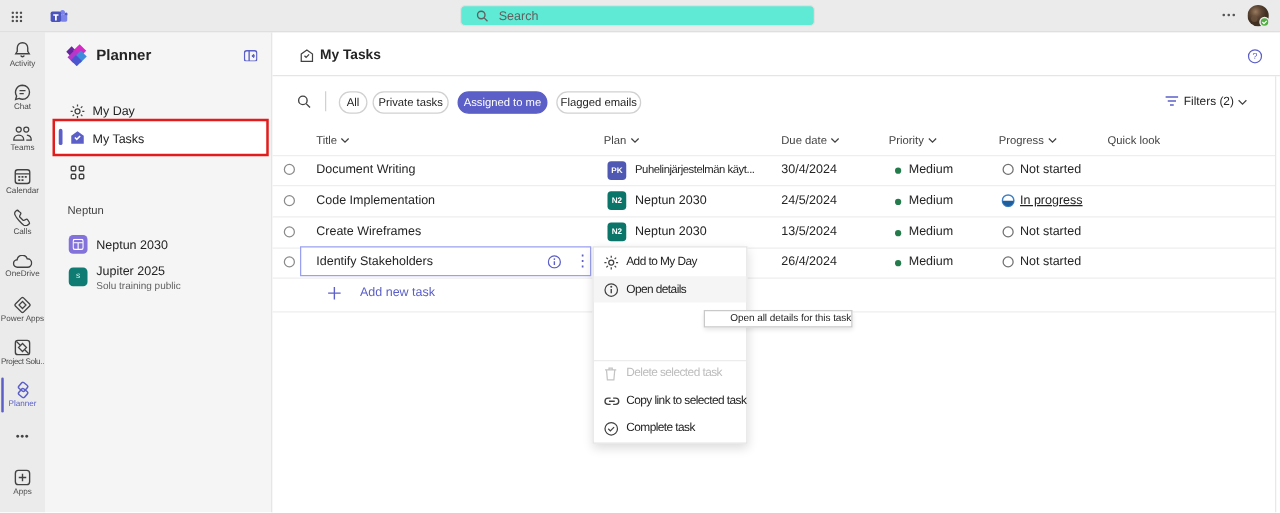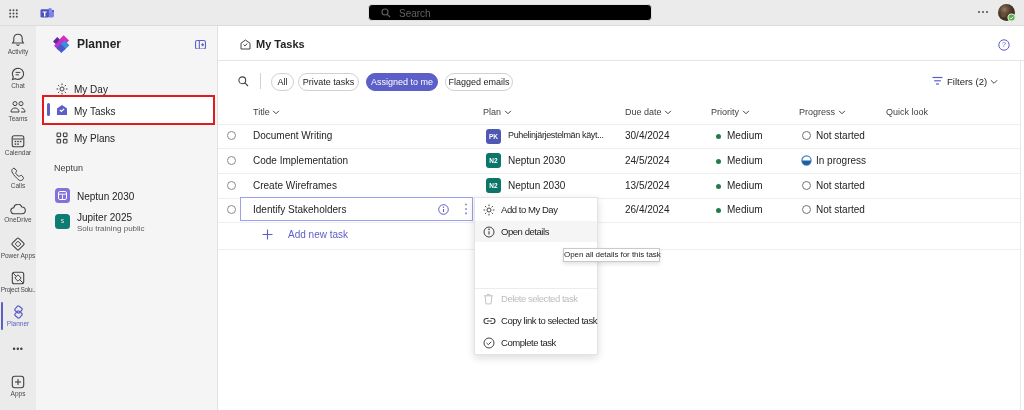--- a/index.html
+++ b/index.html
@@ -1,21 +1,21 @@
 <!DOCTYPE html>
 <html><head>
 <meta charset="utf-8">
 <style>
   * { margin:0; padding:0; box-sizing:border-box; }
   html,body { width:1024px; height:410px; font-family:"Liberation Sans", sans-serif; background:#fff; overflow:hidden; }
   body { position:relative; }
   .abs { position:absolute; }
   
   #topbar { position:absolute; left:0; top:0; width:1024px; height:26px; background:#ebebeb; border-bottom:1px solid #dcdcdc; }
-  #searchbox { position:absolute; left:368px; top:4px; width:284px; height:17px; background:#000000; border:1px solid #e0e0e0; border-radius:4px; }
+  #searchbox { position:absolute; left:368px; top:4px; width:284px; height:17px; background:#5eead4; border:1px solid #e0e0e0; border-radius:4px; }
   #searchbox span { position:absolute; left:30px; top:3px; font-size:10px; color:#616161; }
   
   #rail { position:absolute; left:0; top:26px; width:36px; height:384px; background:#ebebeb; }
   .railitem { position:absolute; width:36px; text-align:center; }
   .railitem .lbl { font-size:6.5px; color:#4a4a4a; display:block; margin-top:1px; letter-spacing:0; white-space:nowrap; }
   .railitem svg { display:block; margin:0 auto; }
   
   #sidebar { position:absolute; left:36px; top:26px; width:182px; height:384px; background:#f5f5f5; border-right:1px solid #e1e1e1; }
   .sideitem { position:absolute; left:8px; width:170px; font-size:10px; color:#242424; }
   
@@ -28,21 +28,21 @@
   .badge { position:absolute; width:15px; height:15px; border-radius:3px; color:#fff; font-size:6.5px; font-weight:bold; text-align:center; line-height:15px; }
   .radio { position:absolute; width:9px; height:9px; border:1px solid #8a8a8a; border-radius:50%; background:#fff; }
   .pdot { position:absolute; width:5px; height:5px; border-radius:50%; background:#237b4b; }
   .ns { position:absolute; width:9px; height:9px; border:1.2px solid #707070; border-radius:50%; background:#fff; }
   
   #menu { position:absolute; left:474px; top:197px; width:124px; height:158px; background:#fff; border:1px solid #e3e3e3; box-shadow:0 3px 8px rgba(0,0,0,0.14); }
   .mi { position:absolute; left:0; width:122px; height:22px; font-size:9.5px; color:#242424; line-height:22px; white-space:nowrap; letter-spacing:-0.45px; }
   .mi .txt { position:absolute; left:26px; top:0; }
   .mi svg { position:absolute; left:8px; top:5px; }
   .mi.dis { color:#bdbdbd; }
-  #tooltip { position:absolute; left:563px; top:248px; width:97px; height:13.5px; white-space:nowrap; background:#fff; border:1px solid #c9c9c9; box-shadow:0 2px 4px rgba(0,0,0,0.12); font-size:8px; letter-spacing:-0.05px; color:#242424; line-height:12.5px; text-align:left; }
+  #tooltip { position:absolute; left:563px; top:248px; width:119px; height:13.5px; white-space:nowrap; background:#fff; border:1px solid #c9c9c9; box-shadow:0 2px 4px rgba(0,0,0,0.12); font-size:8px; letter-spacing:-0.05px; color:#242424; line-height:12.5px; text-align:right; }
   
   #redbox { position:absolute; left:41.5px; top:95px; width:173px; height:30px; border:2.6px solid #e21c1c; }
 </style>
 </head>
 <body>
 
 <div id="topbar">
   <svg class="abs" style="left:9px;top:9px" width="9" height="9" viewBox="0 0 9 9">
     <g fill="#4f4f4f">
       <circle cx="1.2" cy="1.2" r="1"></circle>
@@ -221,21 +221,20 @@
     </svg>
   <div class="sideitem" style="top:58px;left:38px;">My Day</div>
   <svg class="abs" style="left:20px;top:106px" width="12" height="12" viewBox="0 0 12 12">
       <g fill="none" stroke="#424242" stroke-width="1.1">
         <rect x="1" y="1" width="3.6" height="3.6" rx="0.8"></rect>
         <rect x="7.4" y="1" width="3.6" height="3.6" rx="0.8"></rect>
         <rect x="1" y="7.4" width="3.6" height="3.6" rx="0.8"></rect>
         <rect x="7.4" y="7.4" width="3.6" height="3.6" rx="0.8"></rect>
       </g>
     </svg>
-  <div class="sideitem" style="top:107px;left:38px;">My Plans</div>
   <div class="abs" style="left:18px;top:137px;font-size:9px;color:#424242;">Neptun</div>
   <div class="abs" style="left:19px;top:162px;width:15px;height:15px;border-radius:3.5px;background:#8272d9;"></div>
   <svg class="abs" style="left:22px;top:165px" width="9" height="9" viewBox="0 0 9 9">
       <rect x="0.5" y="0.5" width="8" height="8" rx="1.4" fill="none" stroke="#fff" stroke-width="1"></rect>
       <line x1="0.7" y1="3.2" x2="8.3" y2="3.2" stroke="#fff" stroke-width="0.9"></line>
       <line x1="4.5" y1="3.4" x2="4.5" y2="8.2" stroke="#fff" stroke-width="0.9"></line>
     </svg>
   <div class="sideitem" style="top:165px;left:41px;">Neptun 2030</div>
   <div class="abs" style="left:19px;top:188px;width:15px;height:15px;border-radius:3.5px;background:#0e7c73;color:#fff;font-size:5px;text-align:center;line-height:15px;">S</div>
   <div class="sideitem" style="top:186px;left:41px;">Jupiter 2025</div>
@@ -322,21 +321,21 @@
   <div class="cell" style="left:35px;top:129px;">Code Implementation</div>
   <div class="badge" style="left:268px;top:127px;background:#0b7569;">N2</div>
   <div class="cell" style="left:290px;top:129px;">Neptun 2030</div>
   <div class="cell" style="left:407px;top:129px;">24/5/2024</div>
   <div class="pdot" style="left:498px;top:133px;"></div>
   <div class="cell" style="left:509px;top:129px;">Medium</div>
   <svg class="abs" style="left:583px;top:129px" width="11" height="11" viewBox="0 0 11 11">
     <circle cx="5.5" cy="5.5" r="4.6" fill="#fff" stroke="#3f7fc1" stroke-width="1.2"></circle>
     <path d="M1 5.5a4.5 4.5 0 0 0 9 0z" fill="#1f5e9e"></path>
   </svg>
-  <div class="cell" style="left:598px;top:129px;">In progress</div>
+  <div class="cell" style="left:598px;top:129px;text-decoration:underline;">In progress</div>
 
   <div class="radio" style="left:9px;top:155px;"></div>
   <div class="cell" style="left:35px;top:154px;">Create Wireframes</div>
   <div class="badge" style="left:268px;top:152px;background:#0b7569;">N2</div>
   <div class="cell" style="left:290px;top:154px;">Neptun 2030</div>
   <div class="cell" style="left:407px;top:154px;">13/5/2024</div>
   <div class="pdot" style="left:498px;top:158px;"></div>
   <div class="cell" style="left:509px;top:154px;">Medium</div>
   <div class="ns" style="left:584px;top:155px;"></div>
   <div class="cell" style="left:598px;top:154px;">Not started</div>

